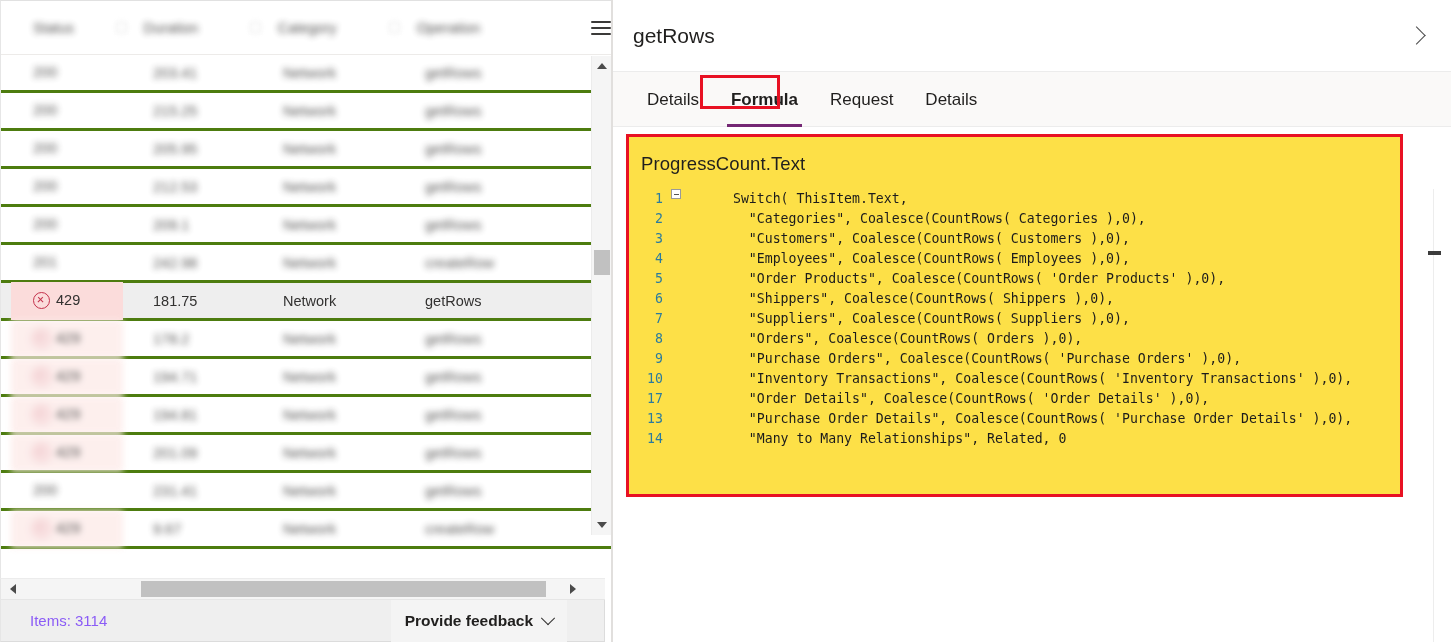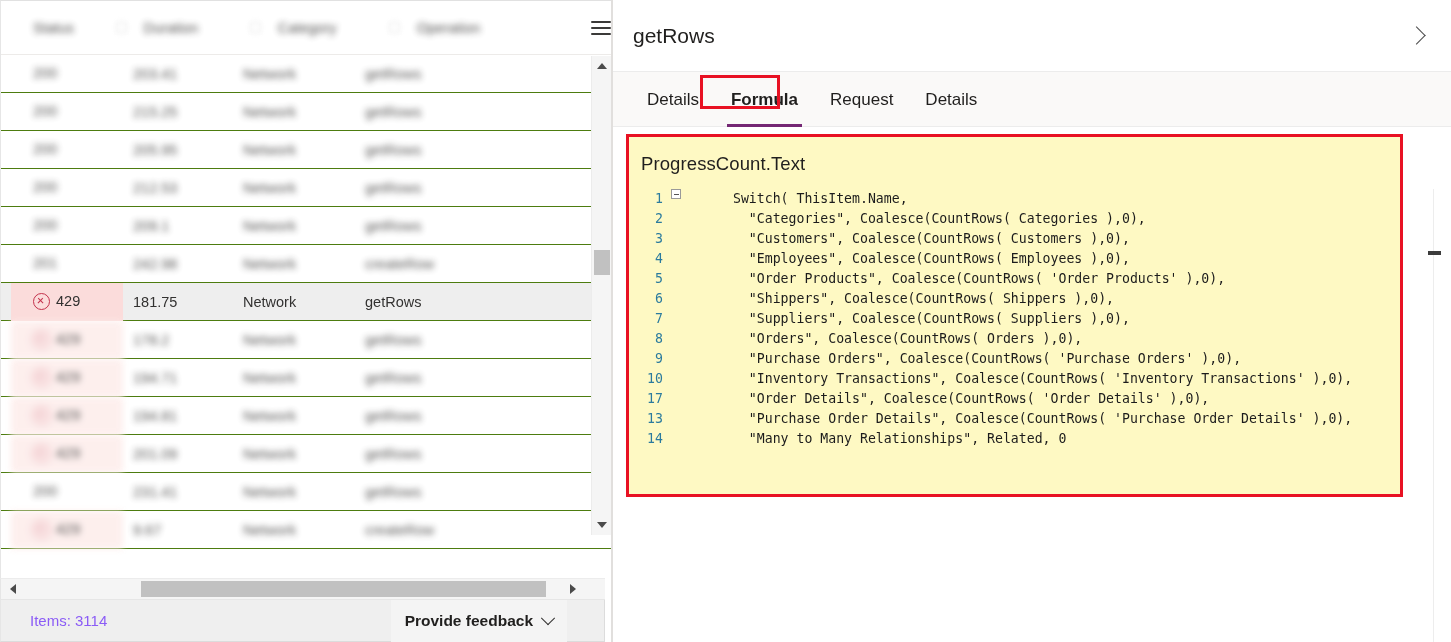--- a/index.html
+++ b/index.html
@@ -96,23 +96,24 @@
     height: 502px;
     overflow: hidden;
     background: #ffffff;
   }
   .row {
     position: relative;
     display: flex;
     align-items: center;
     height: 38px;
     box-sizing: border-box;
-    border-bottom: 1px solid #4d7c0f;
+    border-bottom: 3px solid #4d7c0f;
     padding-left: 10px;
     background: #ffffff;
+    gap: 20px;
   }
   .row.selected { background: #eeeeee; }
   .cell {
     font-size: 14.5px;
     color: #323130;
     white-space: nowrap;
     box-sizing: border-box;
   }
   .cell-status {
     width: 112px;
@@ -364,21 +365,21 @@
     padding: 0;
   }
   .formula-box {
     position: absolute;
     left: 13px;
     top: 7px;
     width: 777px;
     height: 363px;
     border: 3px solid #e81123;
     box-sizing: border-box;
-    background: #fef9c3;
+    background: #fde047;
     overflow: hidden;
   }
   .formula-title {
     font-size: 18.5px;
     color: #201f1e;
     padding: 16px 0 0 12px;
     letter-spacing: .1px;
   }
   .code {
     position: relative;
@@ -646,21 +647,21 @@
         </div>
         <div class="tab">
           <span>Details</span>
         </div>
       </div>
 
     <div class="formula-wrap">
       <div class="formula-box">
         <div class="formula-title">ProgressCount.Text</div>
         <div class="code" id="code-block">
-            <div class="code-line"><span class="ln">1</span><span class="fold-col"><span class="fold-box"></span></span><span class="guide-col g1"></span><span class="guide-col"></span><span class="guide-col"></span><span class="code-text"> Switch( ThisItem.Name,</span></div>
+            <div class="code-line"><span class="ln">1</span><span class="fold-col"><span class="fold-box"></span></span><span class="guide-col g1"></span><span class="guide-col"></span><span class="guide-col"></span><span class="code-text"> Switch( ThisItem.Text,</span></div>
             <div class="code-line"><span class="ln">2</span><span class="fold-col"></span><span class="guide-col g1"></span><span class="guide-col g2"></span><span class="guide-col g2"></span><span class="code-text">   "Categories", Coalesce(CountRows( Categories ),0),</span></div>
             <div class="code-line"><span class="ln">3</span><span class="fold-col"></span><span class="guide-col g1"></span><span class="guide-col g2"></span><span class="guide-col g2"></span><span class="code-text">   "Customers", Coalesce(CountRows( Customers ),0),</span></div>
             <div class="code-line"><span class="ln">4</span><span class="fold-col"></span><span class="guide-col g1"></span><span class="guide-col g2"></span><span class="guide-col g2"></span><span class="code-text">   "Employees", Coalesce(CountRows( Employees ),0),</span></div>
             <div class="code-line"><span class="ln">5</span><span class="fold-col"></span><span class="guide-col g1"></span><span class="guide-col g2"></span><span class="guide-col g2"></span><span class="code-text">   "Order Products", Coalesce(CountRows( 'Order Products' ),0),</span></div>
             <div class="code-line"><span class="ln">6</span><span class="fold-col"></span><span class="guide-col g1"></span><span class="guide-col g2"></span><span class="guide-col g2"></span><span class="code-text">   "Shippers", Coalesce(CountRows( Shippers ),0),</span></div>
             <div class="code-line"><span class="ln">7</span><span class="fold-col"></span><span class="guide-col g1"></span><span class="guide-col g2"></span><span class="guide-col g2"></span><span class="code-text">   "Suppliers", Coalesce(CountRows( Suppliers ),0),</span></div>
             <div class="code-line"><span class="ln">8</span><span class="fold-col"></span><span class="guide-col g1"></span><span class="guide-col g2"></span><span class="guide-col g2"></span><span class="code-text">   "Orders", Coalesce(CountRows( Orders ),0),</span></div>
             <div class="code-line"><span class="ln">9</span><span class="fold-col"></span><span class="guide-col g1"></span><span class="guide-col g2"></span><span class="guide-col g2"></span><span class="code-text">   "Purchase Orders", Coalesce(CountRows( 'Purchase Orders' ),0),</span></div>
             <div class="code-line"><span class="ln">10</span><span class="fold-col"></span><span class="guide-col g1"></span><span class="guide-col g2"></span><span class="guide-col g2"></span><span class="code-text">   "Inventory Transactions", Coalesce(CountRows( 'Inventory Transactions' ),0),</span></div>
             <div class="code-line"><span class="ln">17</span><span class="fold-col"></span><span class="guide-col g1"></span><span class="guide-col g2"></span><span class="guide-col g2"></span><span class="code-text">   "Order Details", Coalesce(CountRows( 'Order Details' ),0),</span></div>

